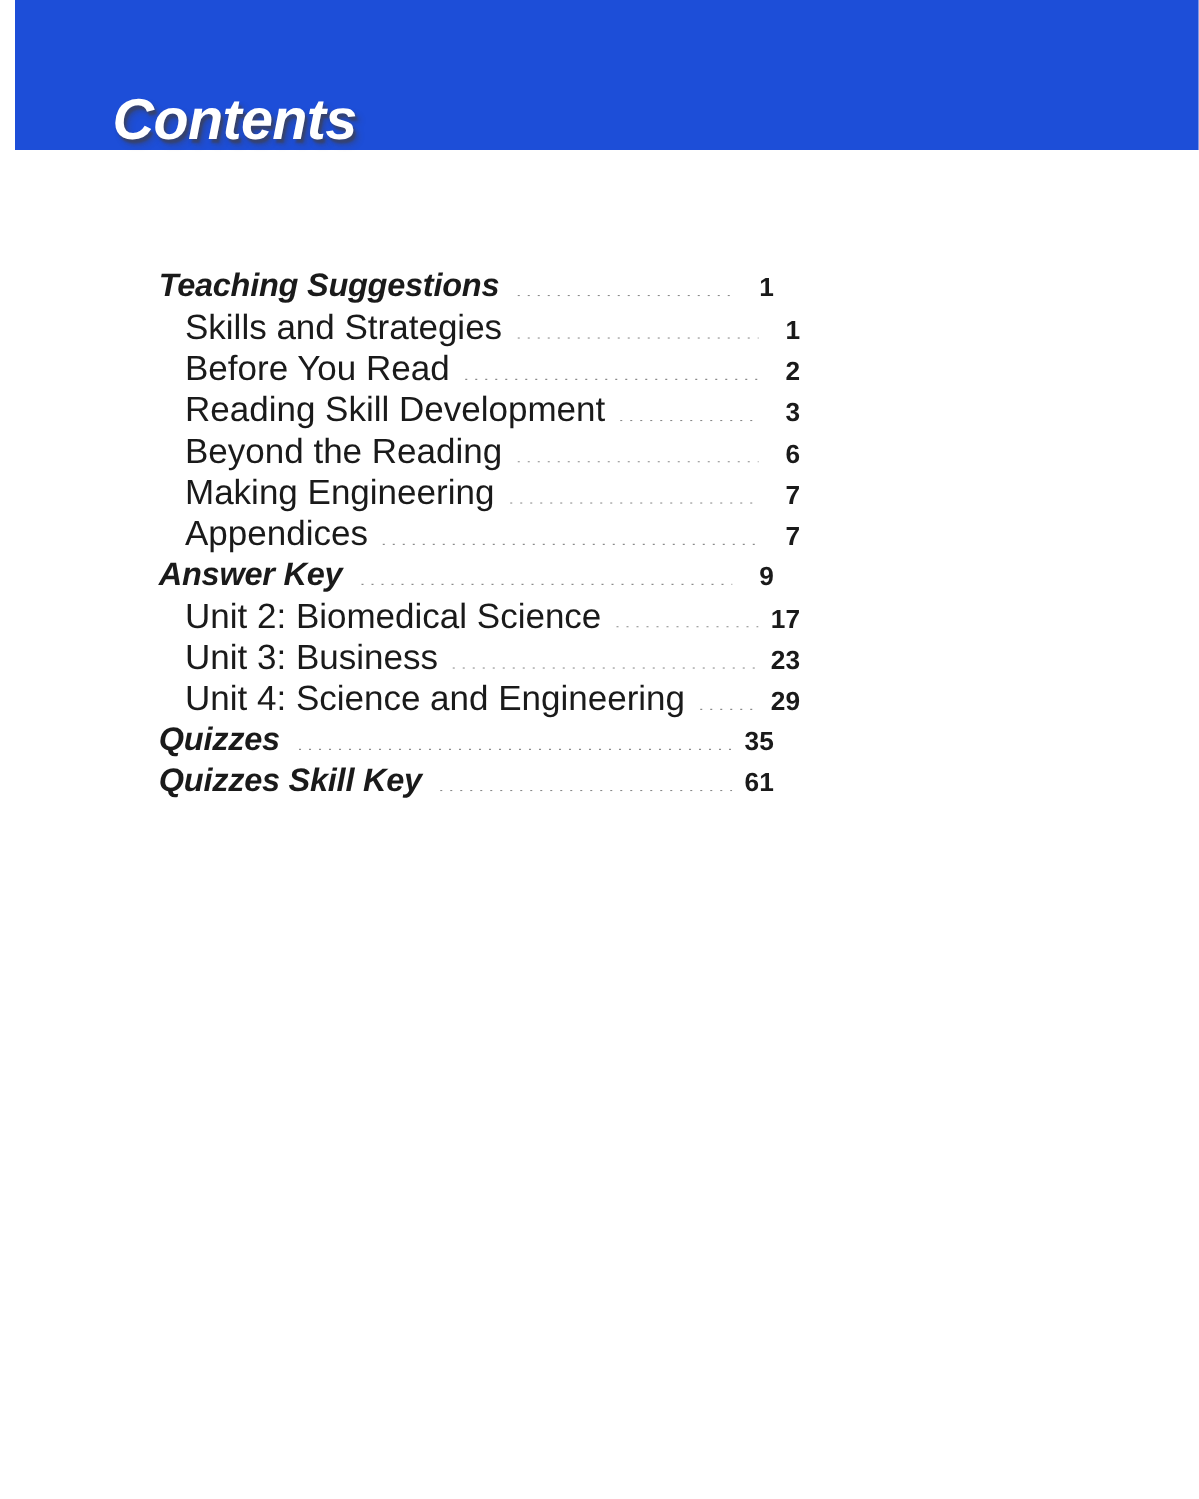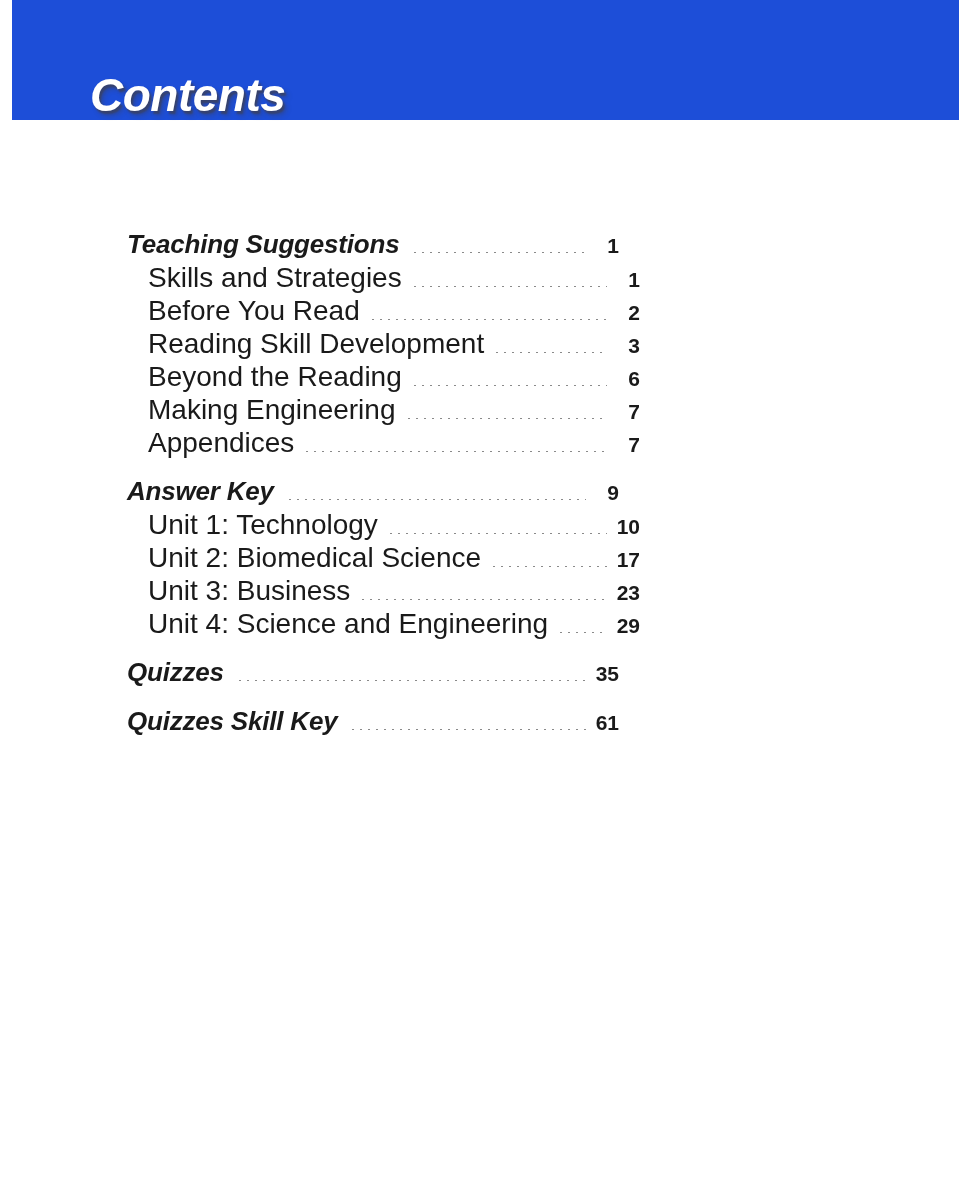--- a/index.html
+++ b/index.html
@@ -109,21 +109,21 @@
     font-weight: normal;
     font-style: normal;
   }
   .level-sub .toc-page {
     font-size: 21px;
     font-weight: bold;
   }
 
   
   .toc-row { margin-bottom: 0; }
-  .level-major { margin-top: 16px; height: 33px; }
+  .level-major { margin-top: 0; height: 33px; }
   .level-sub { height: 33px; }
 
   .gap-before { }
 </style>
 </head>
 <body>
 
 <div class="header-band">
   <div class="header-title">Contents</div>
 </div>
@@ -163,25 +163,20 @@
       <span class="toc-label">Appendices</span>
       <span class="toc-leader"></span>
       <span class="toc-page">7</span>
     </div>
     <div class="toc-row level-major gap-before">
       <span class="toc-label">Answer Key</span>
       <span class="toc-leader"></span>
       <span class="toc-page">9</span>
     </div>
     <div class="toc-row level-sub">
-      <span class="toc-label">Unit 1: Technology</span>
-      <span class="toc-leader"></span>
-      <span class="toc-page">10</span>
-    </div>
-    <div class="toc-row level-sub">
       <span class="toc-label">Unit 2: Biomedical Science</span>
       <span class="toc-leader"></span>
       <span class="toc-page">17</span>
     </div>
     <div class="toc-row level-sub">
       <span class="toc-label">Unit 3: Business</span>
       <span class="toc-leader"></span>
       <span class="toc-page">23</span>
     </div>
     <div class="toc-row level-sub">

